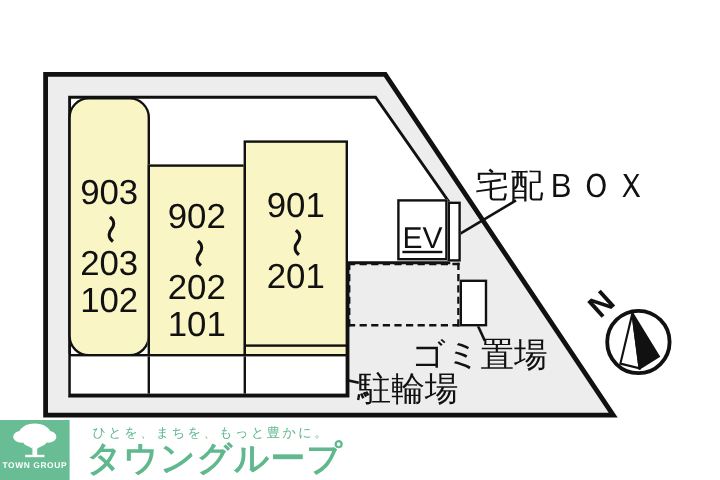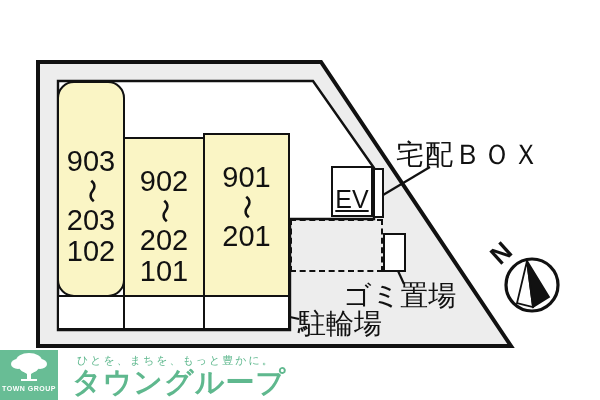--- a/index.html
+++ b/index.html
@@ -63,21 +63,21 @@
     <span class="rm-line">102</span>
   </div>
 
   <div class="room-box" style="left:123px;top:117px;width:82px;height:180px;padding-top:27px;margin-top:20px;">
     <span class="rm-line">902</span>
     <span class="rm-tilde"><span class="glyph">〜</span></span>
     <span class="rm-line">202</span>
     <span class="rm-line">101</span>
   </div>
 
-  <div class="room-box" style="left:203px;top:133px;width:87px;height:180px;padding-top:27px;">
+  <div class="room-box" style="left:203px;top:117px;width:87px;height:180px;padding-top:38px;">
     <span class="rm-line">901</span>
     <span class="rm-tilde"><span class="glyph">〜</span></span>
     <span class="rm-line">201</span>
     <div class="sub-divider"></div>
   </div>
 
   <div class="bike-strip" style="left:57px;top:295px;width:233px;height:35px;">
     <div class="strip-divider" style="left:64px;"></div>
     <div class="strip-divider" style="left:144px;"></div>
   </div>

